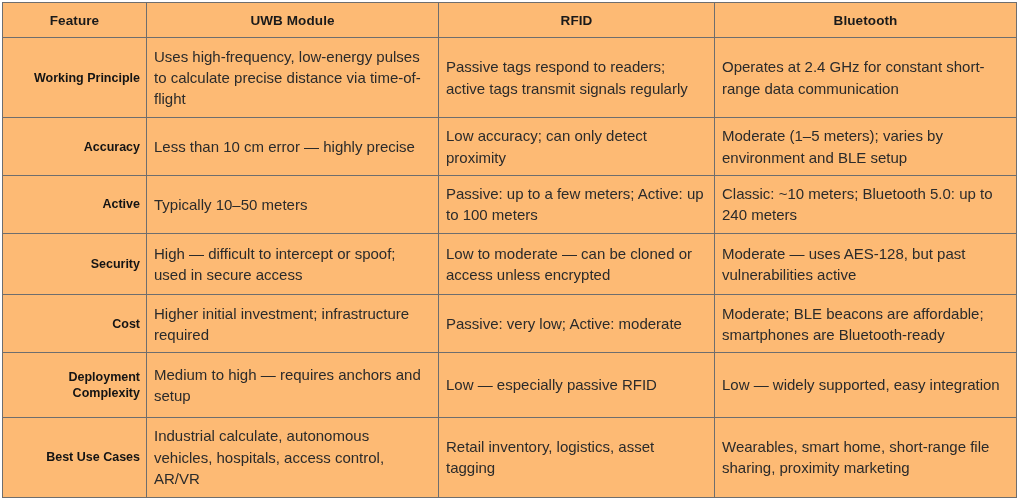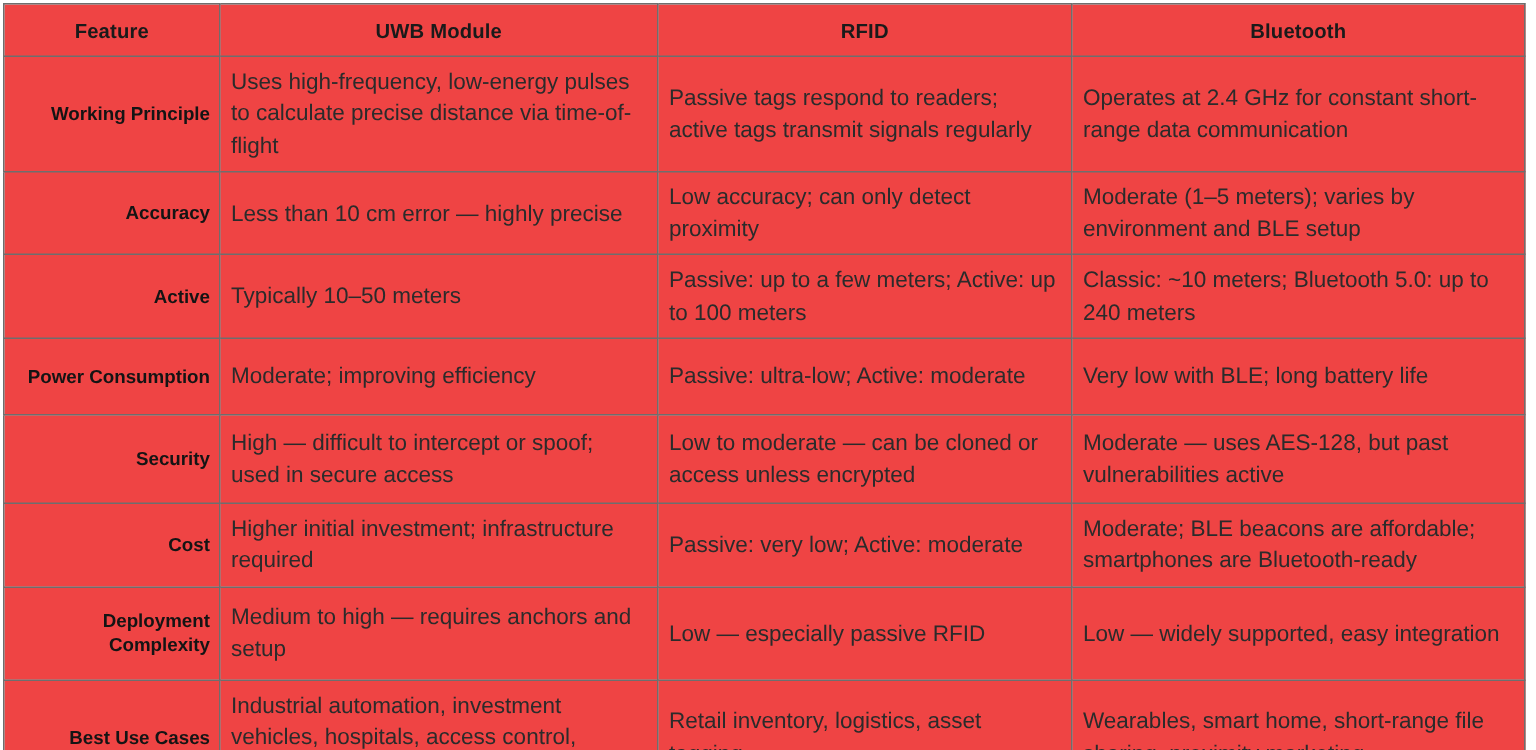--- a/index.html
+++ b/index.html
@@ -31,21 +31,21 @@
     border-collapse: collapse;
     table-layout: fixed;
     background: #ffffff;
   }
 
   table.cmp th,
   table.cmp td {
     border: 1px solid #6e6e6e;
     vertical-align: middle;
     box-sizing: border-box;
-    background: #ef4444;
+    background: #fdba74;
   }
 
   
   col.c-feature   { width: 144px; }
   col.c-uwb       { width: 292px; }
   col.c-rfid      { width: 276px; }
   col.c-bluetooth { width: 302px; }
 
   
   thead th {
@@ -120,45 +120,39 @@
         <td class="value-cell">Less than 10 cm error — highly precise</td>
         <td class="value-cell">Low accuracy; can only detect proximity</td>
         <td class="value-cell">Moderate (1–5 meters); varies by environment and BLE setup</td>
       </tr>
       <tr class="r-2">
         <td class="feature-cell">Active</td>
         <td class="value-cell">Typically 10–50 meters</td>
         <td class="value-cell">Passive: up to a few meters; Active: up to 100 meters</td>
         <td class="value-cell">Classic: ~10 meters; Bluetooth 5.0: up to 240 meters</td>
       </tr>
-      <tr class="r-3">
-        <td class="feature-cell">Power Consumption</td>
-        <td class="value-cell">Moderate; improving efficiency</td>
-        <td class="value-cell">Passive: ultra-low; Active: moderate</td>
-        <td class="value-cell">Very low with BLE; long battery life</td>
-      </tr>
       <tr class="r-4">
         <td class="feature-cell">Security</td>
         <td class="value-cell">High — difficult to intercept or spoof; used in secure access</td>
         <td class="value-cell">Low to moderate — can be cloned or access unless encrypted</td>
         <td class="value-cell">Moderate — uses AES-128, but past vulnerabilities active</td>
       </tr>
       <tr class="r-5">
         <td class="feature-cell">Cost</td>
         <td class="value-cell">Higher initial investment; infrastructure required</td>
         <td class="value-cell">Passive: very low; Active: moderate</td>
         <td class="value-cell">Moderate; BLE beacons are affordable; smartphones are Bluetooth-ready</td>
       </tr>
       <tr class="r-6">
         <td class="feature-cell">Deployment Complexity</td>
         <td class="value-cell">Medium to high — requires anchors and setup</td>
         <td class="value-cell">Low — especially passive RFID</td>
         <td class="value-cell">Low — widely supported, easy integration</td>
       </tr>
       <tr class="r-7">
         <td class="feature-cell">Best Use Cases</td>
-        <td class="value-cell">Industrial automation, investment vehicles, hospitals, access control, AR/VR</td>
+        <td class="value-cell">Industrial calculate, autonomous vehicles, hospitals, access control, AR/VR</td>
         <td class="value-cell">Retail inventory, logistics, asset tagging</td>
         <td class="value-cell">Wearables, smart home, short-range file sharing, proximity marketing</td>
       </tr>
     </tbody>
   </table>
 </div>
 
 </body></html>

